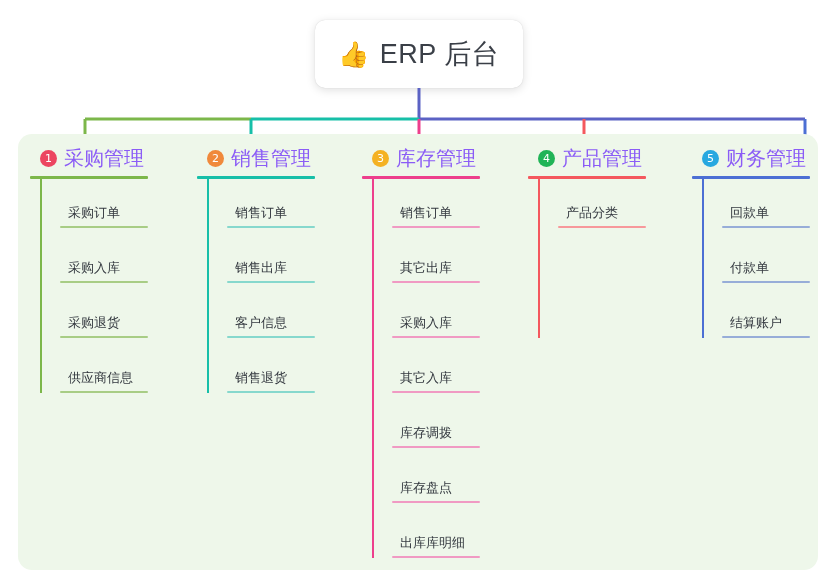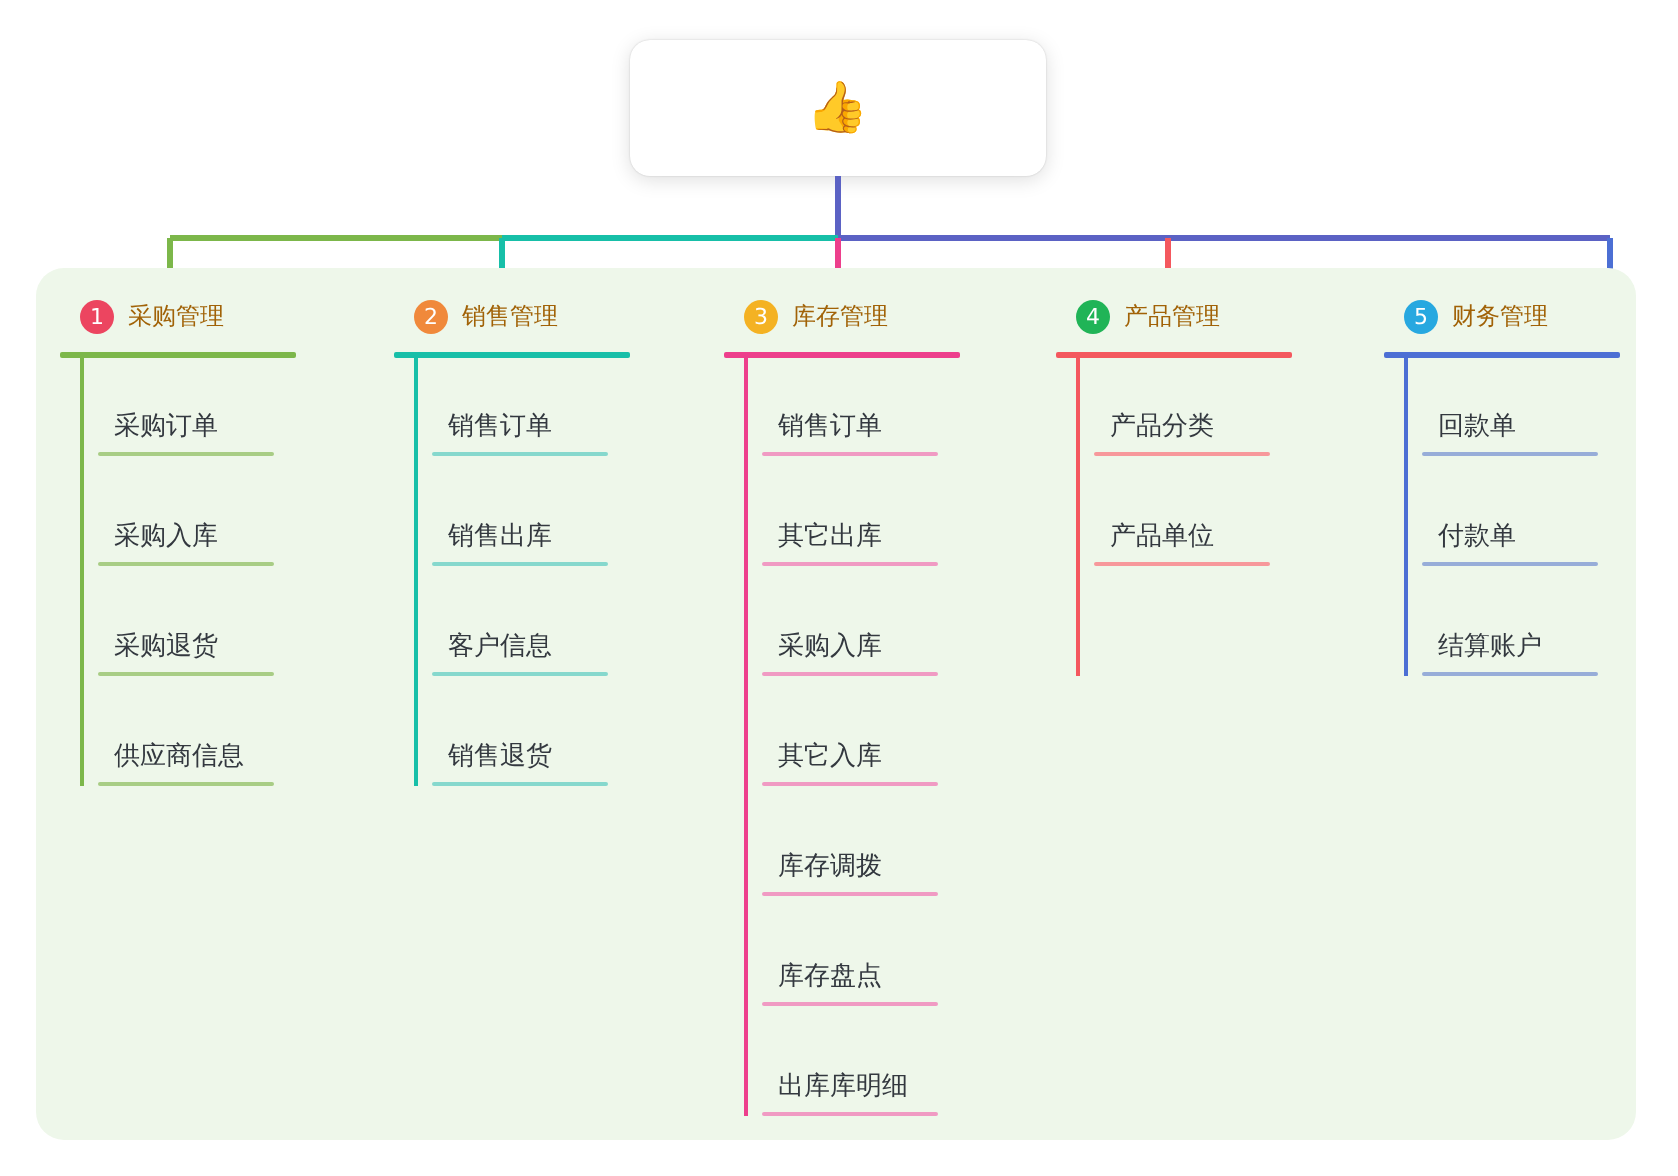--- a/index.html
+++ b/index.html
@@ -92,22 +92,22 @@
     height: 17px;
     border-radius: 50%;
     color: #ffffff;
     font-size: 11px;
     line-height: 17px;
     text-align: center;
     flex: 0 0 auto;
     font-family: "DejaVu Sans", sans-serif;
   }
   .col-title {
-    font-size: 12px;
-    color: #a16207;
+    font-size: 20px;
+    color: #8b5cf6;
     white-space: nowrap;
   }
   .head-rule {
     height: 3px;
     margin-top: 6px;
     border-radius: 1px;
   }
 
   .items {
     position: relative;
@@ -118,21 +118,21 @@
   .spine {
     position: absolute;
     left: 10px;
     top: 0;
     width: 2px;
   }
   .item {
     position: relative;
     height: 55px;
     box-sizing: border-box;
-    margin-left: 9px;
+    margin-left: 20px;
     text-decoration: underline;
   }
   .item-label {
     position: absolute;
     left: 8px;
     bottom: 12px;
     font-size: 13px;
     color: #33383f;
     white-space: nowrap;
   }
@@ -146,20 +146,21 @@
   }
 </style>
 </head>
 <body>
 
 <div id="canvas">
 
   <div class="title-card">
     <div class="title-inner">
       <span class="title-emoji">👍</span>
+      <span class="title-text">ERP 后台</span>
     </div>
   </div>
 
   <svg id="connectors" viewBox="0 0 839 588" xmlns="http://www.w3.org/2000/svg">
       <line x1="419" y1="88" x2="419" y2="119" stroke="#5b62c4" stroke-width="3"></line>
       <line x1="85" y1="119" x2="251" y2="119" stroke="#7cb74a" stroke-width="3"></line>
       <line x1="251" y1="119" x2="419" y2="119" stroke="#17bfa8" stroke-width="3"></line>
       <line x1="419" y1="119" x2="805" y2="119" stroke="#5b62c4" stroke-width="3"></line>
       <line x1="85" y1="119" x2="85" y2="146" stroke="#7cb74a" stroke-width="3"></line>
       <line x1="251" y1="119" x2="251" y2="146" stroke="#17bfa8" stroke-width="3"></line>
@@ -266,24 +267,20 @@
           <span class="badge" style="background: rgb(32, 180, 87);">4</span>
           <span class="col-title">产品管理</span>
         </div>
         <div class="head-rule" style="background: rgb(244, 88, 94); width: 118px;"></div>
         <div class="items">
           <div class="spine" style="background: rgb(244, 88, 94); height: 159px;"></div>
           <div class="item">
             <span class="item-label">产品分类</span>
             <div class="item-rule" style="background: rgb(247, 152, 155);"></div>
           </div>
-          <div class="item">
-            <span class="item-label">产品单位</span>
-            <div class="item-rule" style="background: rgb(247, 152, 155);"></div>
-          </div>
         </div>
       </div>
       <div class="column" style="left: 692px;">
         <div class="col-head">
           <span class="badge" style="background: rgb(39, 168, 224);">5</span>
           <span class="col-title">财务管理</span>
         </div>
         <div class="head-rule" style="background: rgb(76, 111, 212); width: 118px;"></div>
         <div class="items">
           <div class="spine" style="background: rgb(76, 111, 212); height: 159px;"></div>

